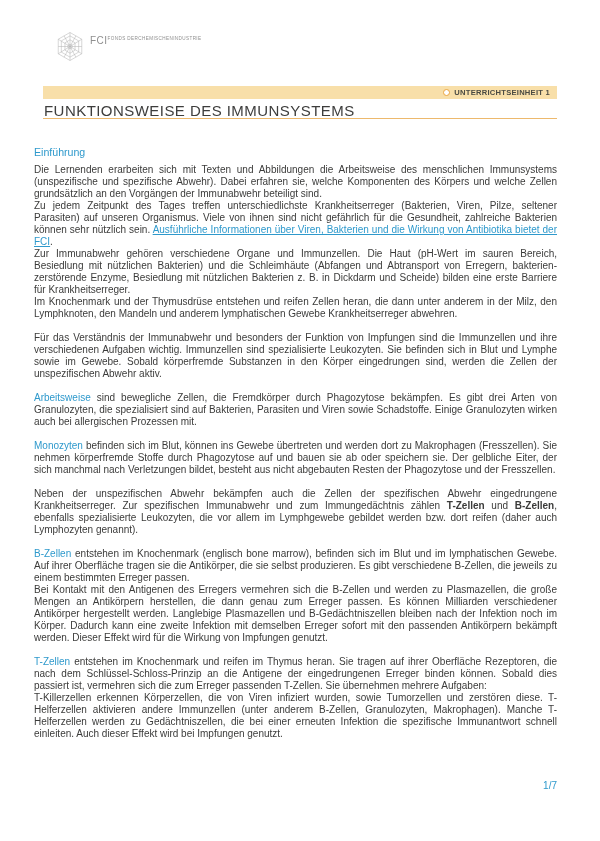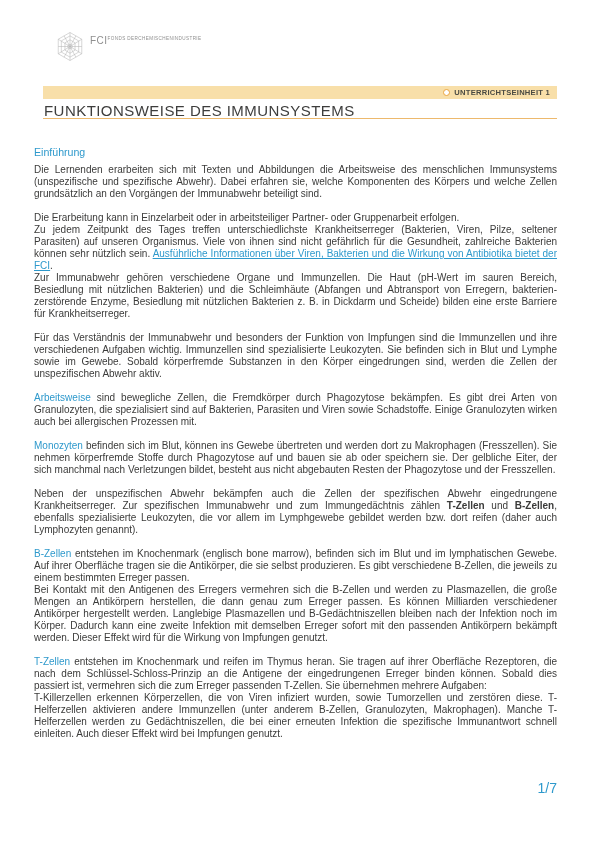--- a/index.html
+++ b/index.html
@@ -54,21 +54,21 @@
     margin: 0; font-size: 10px; line-height: 12px;
     text-align: justify; color: var(--body-text, #3b3b3a);
   }
   .body-p.gap { margin-top: 12px; }
   .body-p .lead { color: var(--heading-blue, #2e99cc); }
   .body-p .bold { font-weight: bold; }
   .text-link { color: var(--heading-blue, #2e99cc); text-decoration: underline; cursor: pointer; }
 
   .page-number {
     position: absolute; right: 43px; top: 780px;
-    font-size: 14px; color: var(--heading-blue, #2e99cc);
+    font-size: 10px; color: var(--heading-blue, #2e99cc);
   }
 </style>
 </head>
 <body>
 
 <div class="logo">
   <svg class="logo-emblem" viewBox="0 0 100 110" fill="none" stroke="#b7b7b7" stroke-width="2">
     <polygon points="50,5 92,29 92,81 50,105 8,81 8,29"></polygon>
     <polygon points="50,17 81,35 81,75 50,93 19,75 19,35"></polygon>
     <polygon points="50,31 68,42 68,68 50,79 32,68 32,42"></polygon>
@@ -92,23 +92,23 @@
   <span class="badge-ring"></span>
   <span class="badge-text">UNTERRICHTSEINHEIT 1</span>
 </div>
 
 <div class="doc-title">FUNKTIONSWEISE DES IMMUNSYSTEMS</div>
 <div class="title-rule"></div>
 
 <div class="content">
     <div class="section-heading">Einführung</div>
     <p class="body-p"><span class="text">Die Lernenden erarbeiten sich mit Texten und Abbildungen die Arbeitsweise des menschlichen Immunsystems (unspezifische und spezifische Abwehr). Dabei erfahren sie, welche Komponenten des Körpers und welche Zellen grundsätzlich an den Vorgängen der Immunabwehr beteiligt sind.</span></p>
-    <p class="body-p gap"><span class="text">Die Erarbeitung kann in Einzelarbeit oder in arbeitsteiliger Partner- oder Gruppenarbeit erfolgen.</span></p>
     <p class="body-p"><span class="text">Zu jedem Zeitpunkt des Tages treffen unterschiedlichste Krankheitserreger (Bakterien, Viren, Pilze, seltener Parasiten) auf unseren Organismus. Viele von ihnen sind nicht gefährlich für die Gesundheit, zahlreiche Bakterien können sehr nützlich sein. </span><a class="text-link">Ausführliche Informationen über Viren, Bakterien und die Wirkung von Antibiotika bietet der FCI</a><span class="text">.</span></p>
     <p class="body-p"><span class="text">Zur Immunabwehr gehören verschiedene Organe und Immunzellen. Die Haut (pH-Wert im sauren Bereich, Besiedlung mit nützlichen Bakterien) und die Schleimhäute (Abfangen und Abtransport von Erregern, bakterien-zerstörende Enzyme, Besiedlung mit nützlichen Bakterien z. B. in Dickdarm und Scheide) bilden eine erste Barriere für Krankheitserreger.</span></p>
+    <p class="body-p"><span class="text">Im Knochenmark und der Thymusdrüse entstehen und reifen Zellen heran, die dann unter anderem in der Milz, den Lymphknoten, den Mandeln und anderem lymphatischen Gewebe Krankheitserreger abwehren.</span></p>
     <p class="body-p gap"><span class="text">Für das Verständnis der Immunabwehr und besonders der Funktion von Impfungen sind die Immunzellen und ihre verschiedenen Aufgaben wichtig. Immunzellen sind spezialisierte Leukozyten. Sie befinden sich in Blut und Lymphe sowie im Gewebe. Sobald körperfremde Substanzen in den Körper eingedrungen sind, werden die Zellen der unspezifischen Abwehr aktiv.</span></p>
     <p class="body-p gap"><span class="lead">Arbeitsweise</span><span class="text"> sind bewegliche Zellen, die Fremdkörper durch Phagozytose bekämpfen. Es gibt drei Arten von Granulozyten, die spezialisiert sind auf Bakterien, Parasiten und Viren sowie Schadstoffe. Einige Granulozyten wirken auch bei allergischen Prozessen mit.</span></p>
     <p class="body-p gap"><span class="lead">Monozyten</span><span class="text"> befinden sich im Blut, können ins Gewebe übertreten und werden dort zu Makrophagen (Fresszellen). Sie nehmen körperfremde Stoffe durch Phagozytose auf und bauen sie ab oder speichern sie. Der gelbliche Eiter, der sich manchmal nach Verletzungen bildet, besteht aus nicht abgebauten Resten der Phagozytose und der Fresszellen.</span></p>
     <p class="body-p gap"><span class="text">Neben der unspezifischen Abwehr bekämpfen auch die Zellen der spezifischen Abwehr eingedrungene Krankheitserreger. Zur spezifischen Immunabwehr und zum Immungedächtnis zählen </span><span class="bold">T-Zellen</span><span class="text"> und </span><span class="bold">B-Zellen</span><span class="text">, ebenfalls spezialisierte Leukozyten, die vor allem im Lymphgewebe gebildet werden bzw. dort reifen (daher auch Lymphozyten genannt).</span></p>
     <p class="body-p gap"><span class="lead">B-Zellen</span><span class="text"> entstehen im Knochenmark (englisch bone marrow), befinden sich im Blut und im lymphatischen Gewebe. Auf ihrer Oberfläche tragen sie die Antikörper, die sie selbst produzieren. Es gibt verschiedene B-Zellen, die jeweils zu einem bestimmten Erreger passen.</span></p>
     <p class="body-p"><span class="text">Bei Kontakt mit den Antigenen des Erregers vermehren sich die B-Zellen und werden zu Plasmazellen, die große Mengen an Antikörpern herstellen, die dann genau zum Erreger passen. Es können Milliarden verschiedener Antikörper hergestellt werden. Langlebige Plasmazellen und B-Gedächtniszellen bleiben nach der Infektion noch im Körper. Dadurch kann eine zweite Infektion mit demselben Erreger sofort mit den passenden Antikörpern bekämpft werden. Dieser Effekt wird für die Wirkung von Impfungen genutzt.</span></p>
     <p class="body-p gap"><span class="lead">T-Zellen</span><span class="text"> entstehen im Knochenmark und reifen im Thymus heran. Sie tragen auf ihrer Oberfläche Rezeptoren, die nach dem Schlüssel-Schloss-Prinzip an die Antigene der eingedrungenen Erreger binden können. Sobald dies passiert ist, vermehren sich die zum Erreger passenden T-Zellen. Sie übernehmen mehrere Aufgaben:</span></p>
     <p class="body-p"><span class="text">T-Killerzellen erkennen Körperzellen, die von Viren infiziert wurden, sowie Tumorzellen und zerstören diese. T-Helferzellen aktivieren andere Immunzellen (unter anderem B-Zellen, Granulozyten, Makrophagen). Manche T-Helferzellen werden zu Gedächtniszellen, die bei einer erneuten Infektion die spezifische Immunantwort schnell einleiten. Auch dieser Effekt wird bei Impfungen genutzt.</span></p>
   </div>
 

